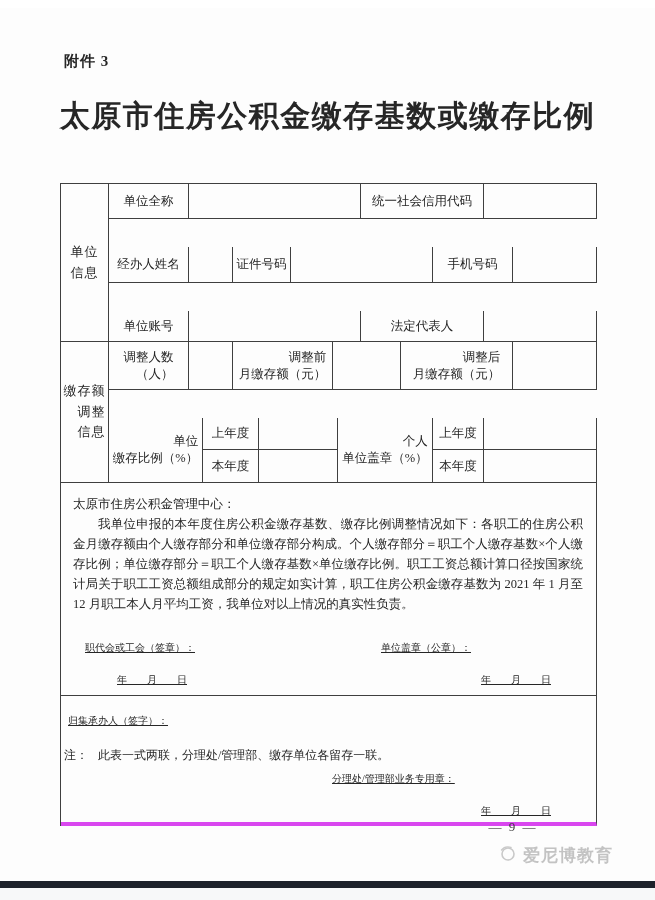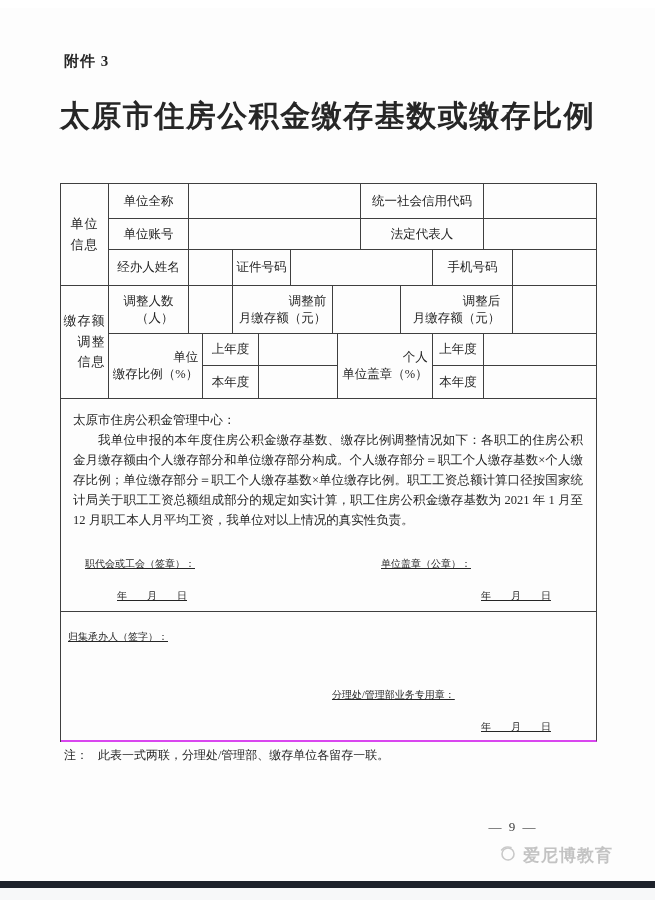--- a/index.html
+++ b/index.html
@@ -12,37 +12,37 @@
   }
   .abs{position:absolute;}
   .attachment{left:64px;top:44px;font-size:15px;font-weight:bold;letter-spacing:1px;}
   .title1{left:0;top:88px;width:655px;text-align:center;font-size:30px;font-weight:bold;letter-spacing:1.5px;}
   .title2{left:0;top:128px;width:655px;text-align:center;font-size:26px;font-weight:bold;letter-spacing:2px;}
 
   
   .form{position:absolute;left:60px;top:175px;width:537px;
         border-left:1px solid #3f3f3f;border-top:1px solid #3f3f3f;box-sizing:border-box;}
   .sec{display:flex;align-items:stretch;}
-  .rows{flex:1;display:flex;flex-direction:column;min-width:0;}
+  .rows{flex:1;display:flex;flex-direction:column;min-width:0;gap:28px;}
   .frow{display:flex;align-items:stretch;}
   .fcell{
     box-sizing:border-box;
     border-right:1px solid #3f3f3f;border-bottom:1px solid #3f3f3f;
     display:flex;align-items:center;justify-content:center;
     text-align:center;font-size:12.5px;line-height:1.35;
     overflow:hidden;
   }
   .grow{flex:1;min-width:0;}
   .ml{white-space:pre-line;text-align:right;}
   .vhead{font-size:13px;letter-spacing:1px;line-height:1.6;}
   .subcol{display:flex;flex-direction:column;box-sizing:border-box;}
   .bigcell{position:relative;box-sizing:border-box;height:213px;
     border-right:1px solid #3f3f3f;border-bottom:1px solid #3f3f3f;}
   .cell2{position:relative;box-sizing:border-box;height:130px;
-    border-right:1px solid #3f3f3f;border-bottom:2px solid #d946ef;}
+    border-right:1px solid #3f3f3f;border-bottom:4px solid #d946ef;}
   .decl{padding:11px 13px 0 12px;font-size:12.5px;line-height:20px;text-align:justify;}
   .decl .body{text-indent:2em;}
   .sig{position:absolute;font-size:10px;white-space:nowrap;text-decoration:underline;}
 
   .note{left:64px;top:739px;font-size:12px;white-space:nowrap;}
   .note .note-label{margin-right:10px;}
   .pagenum{left:463px;top:811px;width:100px;text-align:center;font-size:13px;color:#3c3c3c;letter-spacing:2px;}
   .watermark{left:498px;top:835px;display:flex;align-items:center;gap:5px;color:#c3c3c3;
              font-size:17px;font-weight:bold;letter-spacing:1px;
              font-family:"Liberation Sans", sans-serif;}
@@ -62,32 +62,32 @@
     <div class="sec">
       <div class="fcell vhead ml" style="width:48px">单位
 信息</div>
       <div class="rows">
         <div class="frow" style="height:35px">
           <div class="fcell" style="width:80px">单位全称</div>
           <div class="fcell" style="width:172px"></div>
           <div class="fcell" style="width:123px">统一社会信用代码</div>
           <div class="fcell grow"></div>
         </div>
-        <div class="frow" style="height:31px">
-          <div class="fcell" style="width:80px">单位账号</div>
-          <div class="fcell" style="width:172px"></div>
-          <div class="fcell" style="width:123px">法定代表人</div>
-          <div class="fcell grow"></div>
-        </div>
         <div class="frow" style="height:36px">
           <div class="fcell" style="width:80px">经办人姓名</div>
           <div class="fcell" style="width:44px"></div>
           <div class="fcell" style="width:58px">证件号码</div>
           <div class="fcell" style="width:142px"></div>
           <div class="fcell" style="width:80px">手机号码</div>
+          <div class="fcell grow"></div>
+        </div>
+        <div class="frow" style="height:31px">
+          <div class="fcell" style="width:80px">单位账号</div>
+          <div class="fcell" style="width:172px"></div>
+          <div class="fcell" style="width:123px">法定代表人</div>
           <div class="fcell grow"></div>
         </div>
       </div>
     </div>
 
     <div class="sec">
       <div class="fcell vhead ml" style="width:48px">缴存额
 调整
 信息</div>
       <div class="rows">

